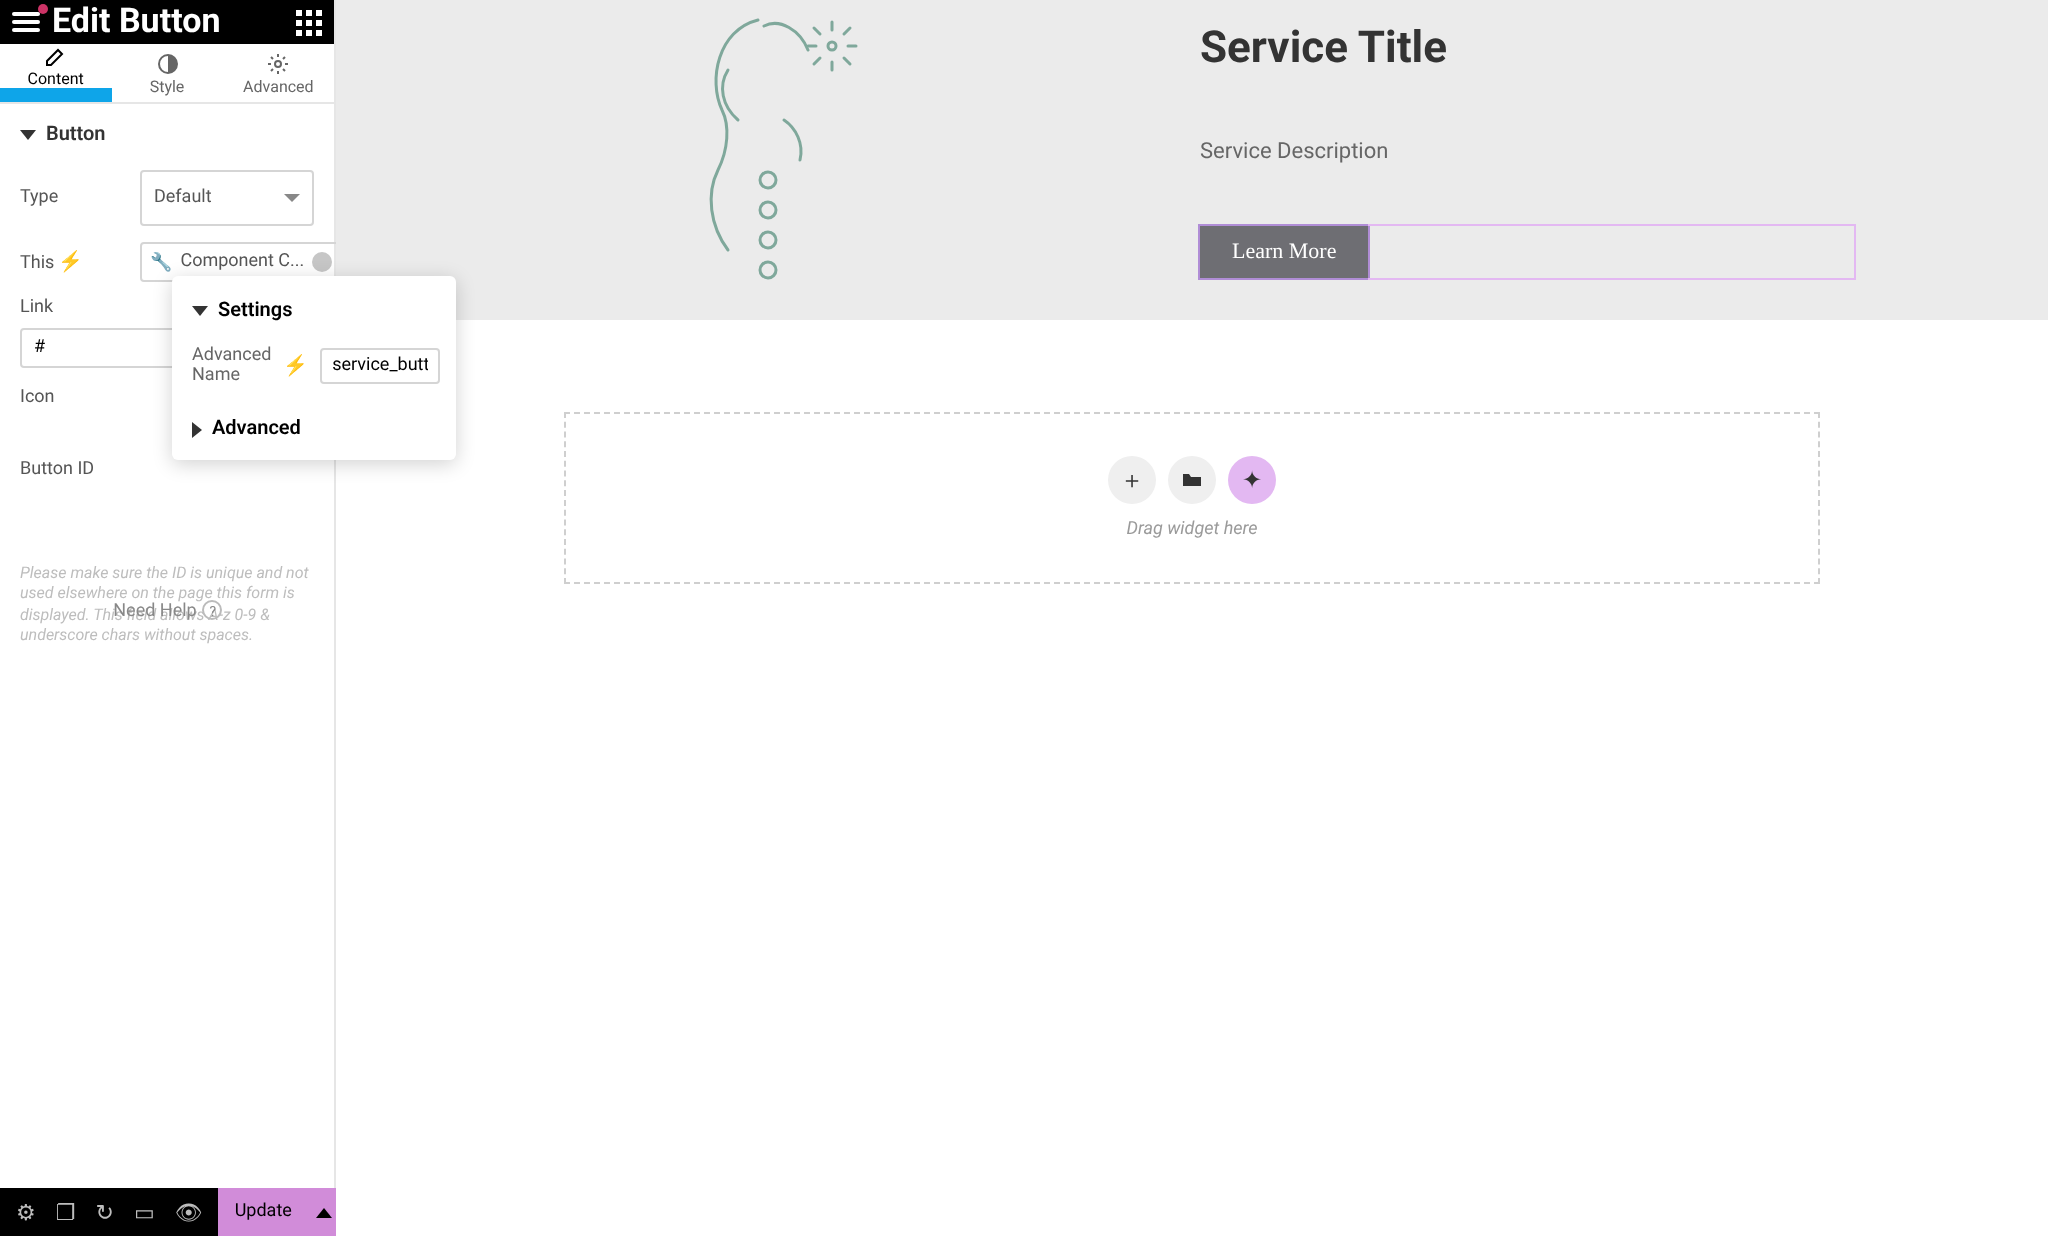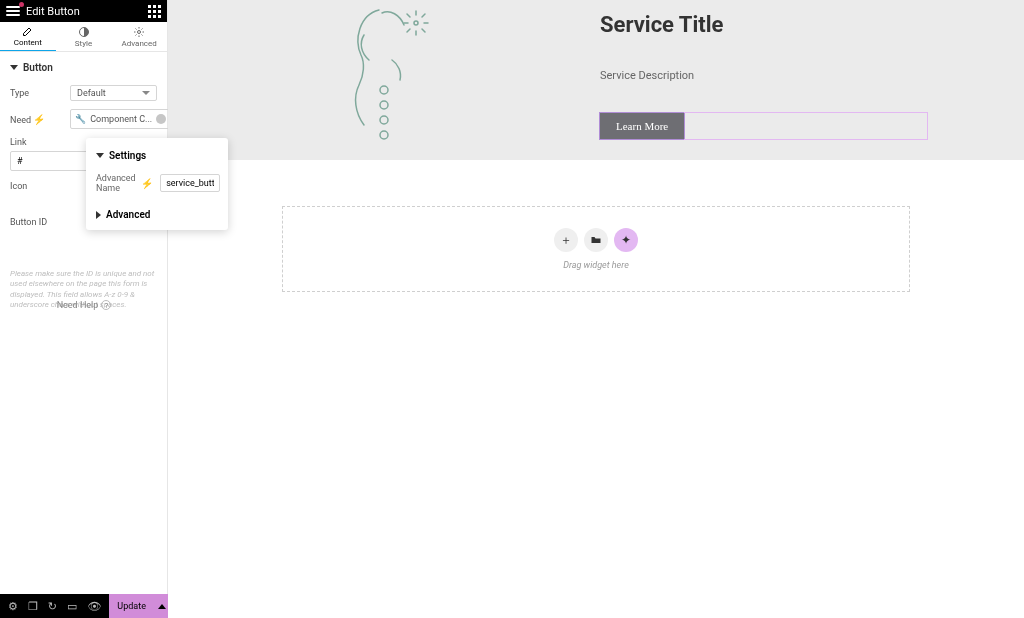--- a/index.html
+++ b/index.html
@@ -1,39 +1,39 @@
 <!DOCTYPE html>
 <html><head>
 <meta charset="utf-8">
 <style>
   * { box-sizing: border-box; margin: 0; padding: 0; font-family: -apple-system,BlinkMacSystemFont,"Segoe UI",Roboto,sans-serif; }
   html, body { width:1024px; height:618px; overflow:hidden; background:#fff; }
 
   
   .panel { position:absolute; left:0; top:0; width:168px; height:618px; background:#fff; border-right:1px solid #e6e6e6; }
-  .panel-header { height:22px; background:#000; color:#fff; display:flex; align-items:center; justify-content:space-between; padding:0 6px; font-size:11px; font-weight:400; }
+  .panel-header { height:22px; background:#000; color:#fff; display:flex; align-items:center; justify-content:space-between; padding:0 6px; font-size:17px; font-weight:700; }
   .panel-header-left { display:flex; align-items:center; gap:6px; }
   .hamburger { position:relative; width:14px; height:10px; display:flex; flex-direction:column; justify-content:space-between; cursor:pointer; }
   .hamburger .bar { height:2px; background:#fff; border-radius:1px; }
   .hamburger .dot { position:absolute; top:-4px; right:-4px; width:5px; height:5px; border-radius:50%; background:#c36; }
   .apps-icon { display:grid; grid-template-columns:repeat(3,3px); grid-template-rows:repeat(3,3px); gap:2px; cursor:pointer; }
   .apps-icon span { background:#fff; width:3px; height:3px; }
 
   .tabs { height:30px; display:flex; border-bottom:1px solid #e6e6e6; }
   .tab { flex:1; display:flex; flex-direction:column; align-items:center; justify-content:center; font-size:8px; color:#666; cursor:pointer; }
   .tab svg { width:12px; height:12px; margin-bottom:1px; }
-  .tab.active { color:#000; border-bottom:1px solid #0ea5e9; }
+  .tab.active { color:#000; border-bottom:7px solid #0ea5e9; }
 
   .section-head { display:flex; align-items:center; gap:5px; padding:10px 10px 8px; font-size:10px; font-weight:600; color:#333; cursor:pointer; }
   .caret { width:0; height:0; border-left:4px solid transparent; border-right:4px solid transparent; border-top:5px solid #333; }
   .caret.right { border-top:4px solid transparent; border-bottom:4px solid transparent; border-left:5px solid #333; border-right:none; }
 
   .form-row { display:flex; align-items:center; padding:4px 10px; font-size:9px; color:#555; }
   .form-row label { flex:0 0 60px; }
-  .select-box { flex:1; height:16px; border:1px solid #d5d5d5; border-radius:2px; background:#fff; display:flex; align-items:center; justify-content:space-between; padding:0 6px; font-size:9px; cursor:pointer; }
+  .select-box { flex:1; height:28px; border:1px solid #d5d5d5; border-radius:2px; background:#fff; display:flex; align-items:center; justify-content:space-between; padding:0 6px; font-size:9px; cursor:pointer; }
   .select-box .chev { width:0;height:0;border-left:4px solid transparent;border-right:4px solid transparent;border-top:4px solid #888; }
   .text-control { flex:1; height:20px; border:1px solid #d5d5d5; border-radius:2px; display:flex; align-items:center; padding:0 4px; gap:4px; font-size:9px; color:#555; }
   .text-control .val { flex:1; white-space:nowrap; overflow:hidden; text-overflow:ellipsis; }
   .pink-bolt { color:#d18cd9; font-size:10px; }
   .globe-dot { width:10px;height:10px;border-radius:50%;background:#c6c6c6;display:inline-block; }
 
   .full-input { margin:2px 10px 6px; }
   .full-input input { width:100%; height:20px; border:1px solid #d5d5d5; border-radius:2px; padding:0 6px; font-size:9px; }
 
   .help-txt { padding:2px 10px; font-size:8px; font-style:italic; color:#bdbdbd; line-height:1.3;margin-top:36px; }
@@ -135,21 +135,21 @@
 
   <div class="form-row">
     <label>Type</label>
     <div class="select-box">
       <span>Default</span>
       <span class="chev"></span>
     </div>
   </div>
 
   <div class="form-row">
-    <label><span>Need</span> <span class="pink-bolt">⚡</span></label>
+    <label><span>This</span> <span class="pink-bolt">⚡</span></label>
     <div class="text-control">
       <span>🔧</span>
       <span class="val">Component C...</span>
       <span class="globe-dot"></span>
     </div>
   </div>
 
   <div class="form-row" style="padding-bottom:0">
     <label>Link</label>
   </div>

